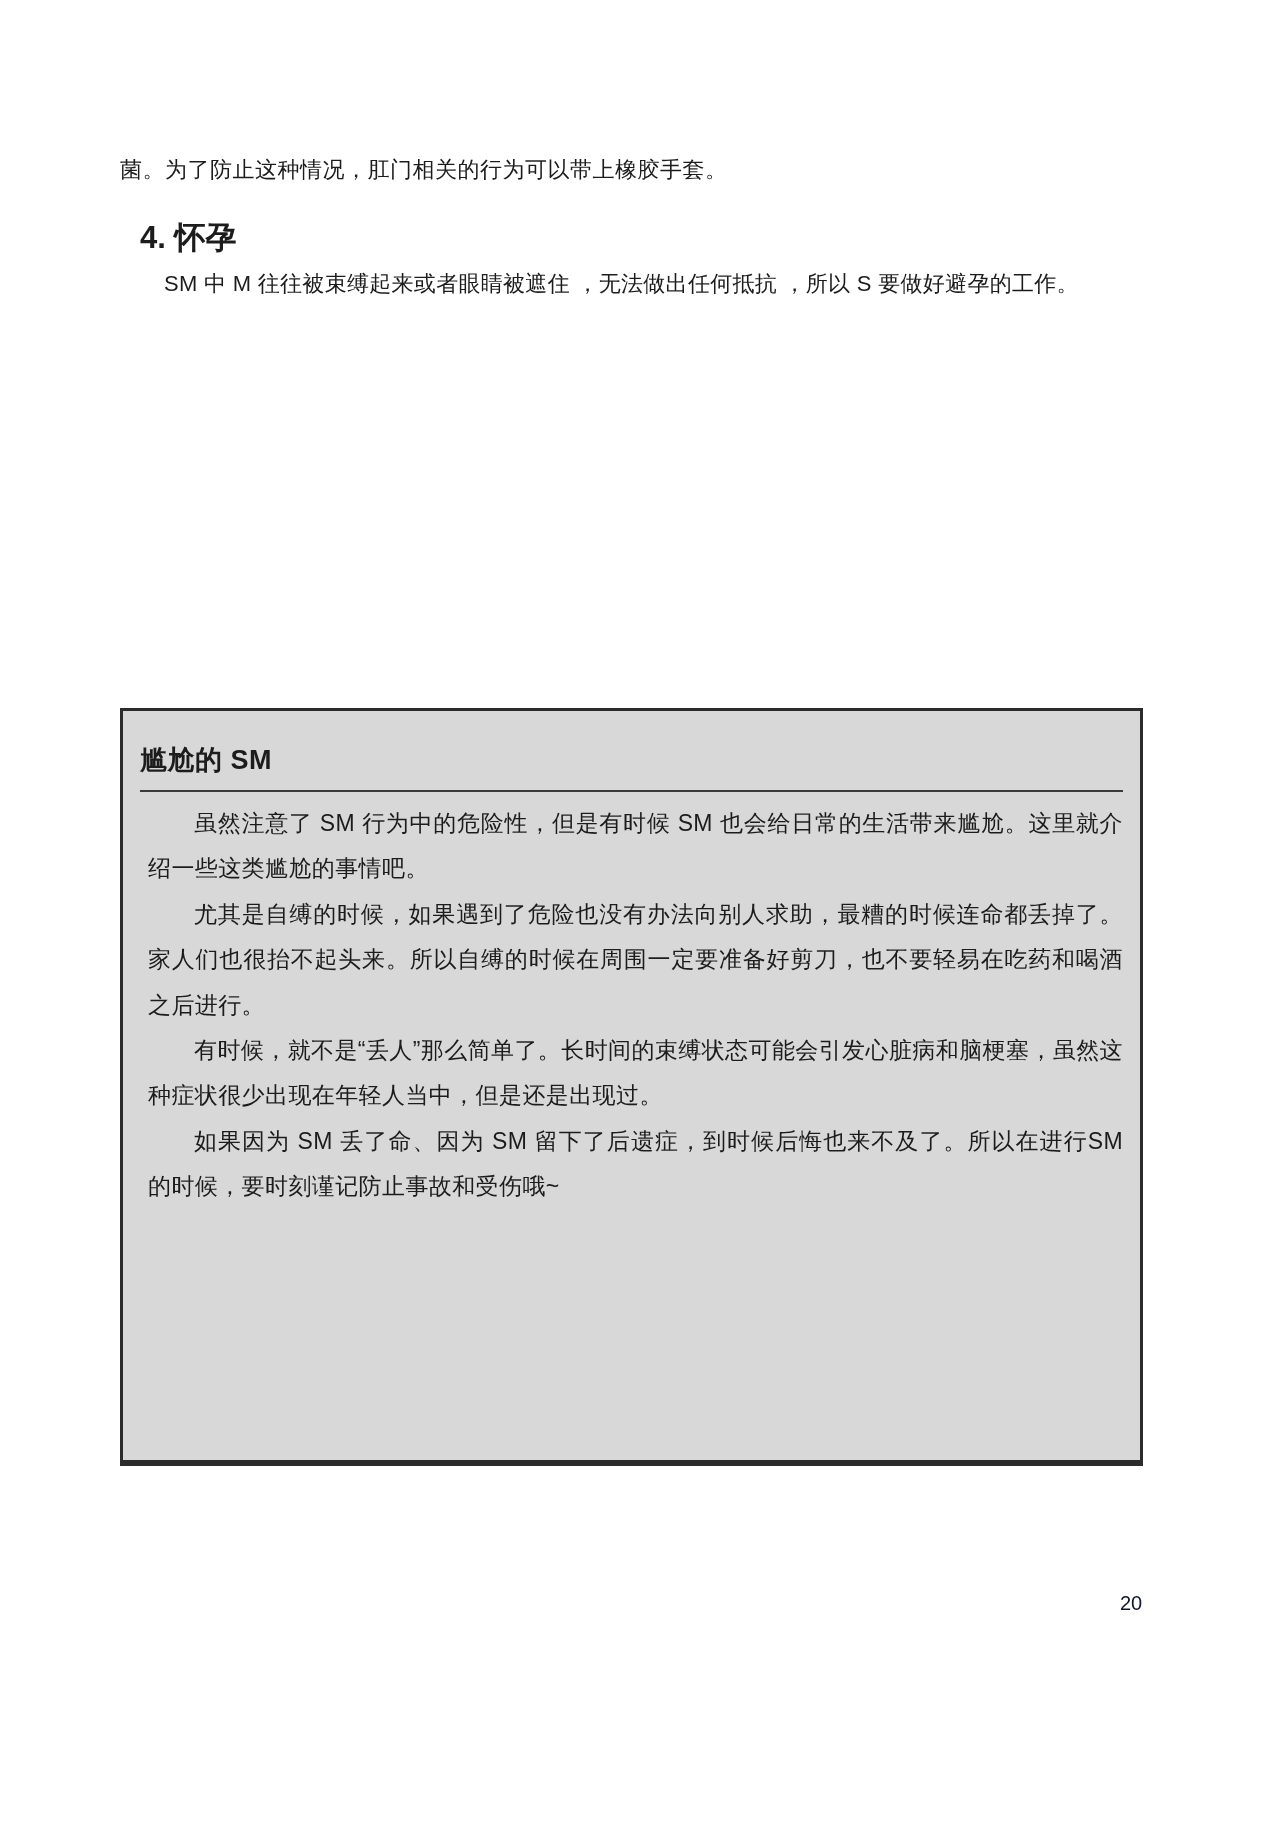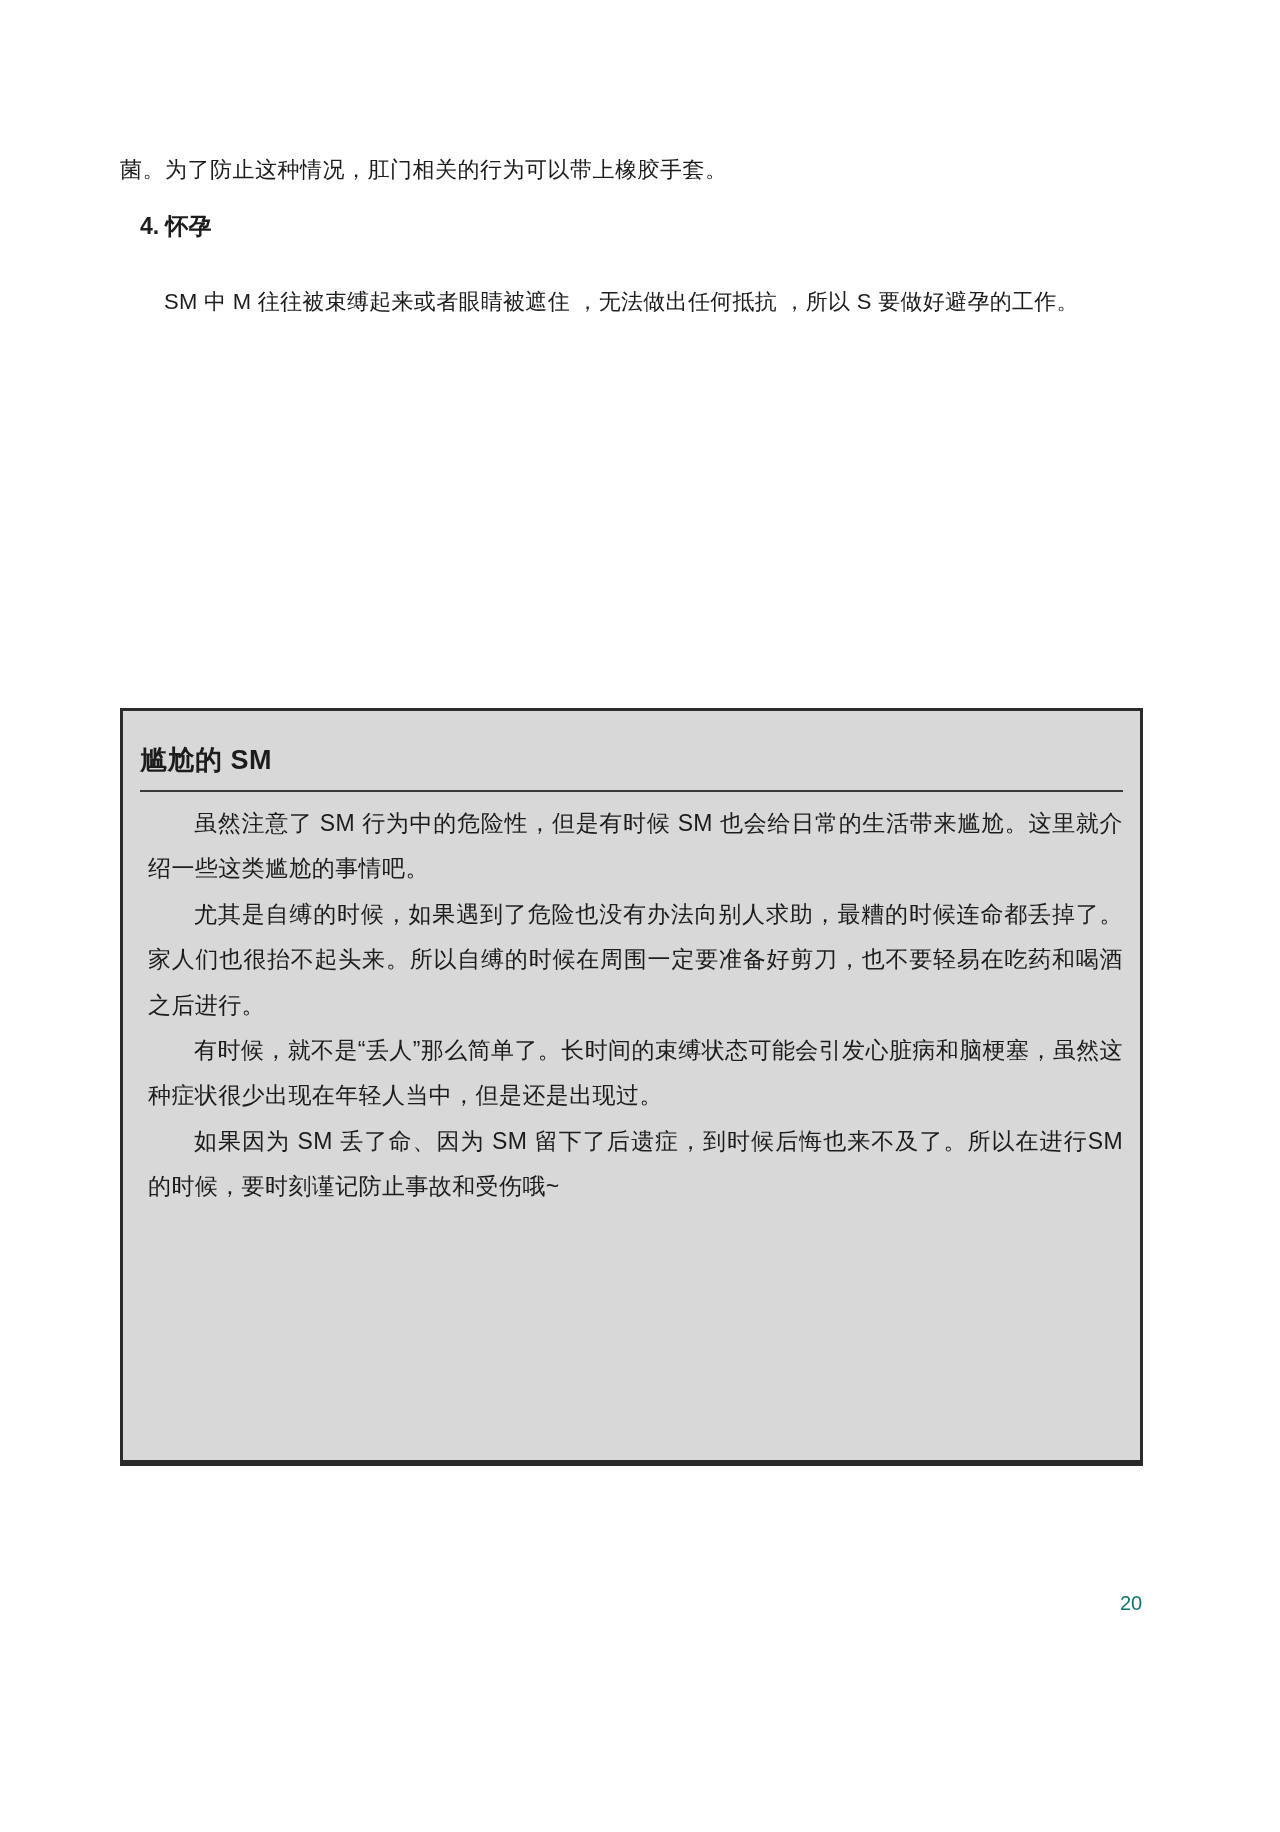--- a/index.html
+++ b/index.html
@@ -22,27 +22,27 @@
   }
   .intro-line{
     position:absolute;
     left:120px;top:155px;
     width:1030px;
     font-size:22px;line-height:30px;
     letter-spacing:0.5px;
   }
   .section-heading{
     position:absolute;
-    left:140px;top:210px;
-    font-size:23px;line-height:32px;
+    left:140px;top:222px;
+    font-size:31px;line-height:32px;
     font-weight:700;
   }
   .section-body{
     position:absolute;
-    left:120px;top:286px;
+    left:120px;top:268px;
     width:1026px;
     font-size:22px;line-height:32px;
     text-indent:2em;
     letter-spacing:0.3px;
   }
   .callout{
     position:absolute;
     left:120px;top:708px;
     width:1023px;height:758px;
     background:var(--callout-bg);
@@ -70,21 +70,21 @@
     line-height:45.4px;
     text-align:justify;
     text-indent:2em;
     letter-spacing:0.4px;
     margin-left:8px;
   }
   .page-number{
     position:absolute;
     left:1120px;top:1591px;
     font-size:20px;line-height:24px;
-    color:#0f766e;
+    color:#0f172a;
   }
 </style>
 </head>
 <body>
 
 <div class="page">
 
   <div class="intro-line">菌。为了防止这种情况，肛门相关的行为可以带上橡胶手套。</div>
 
   <div class="section-heading">4.  怀孕</div>

